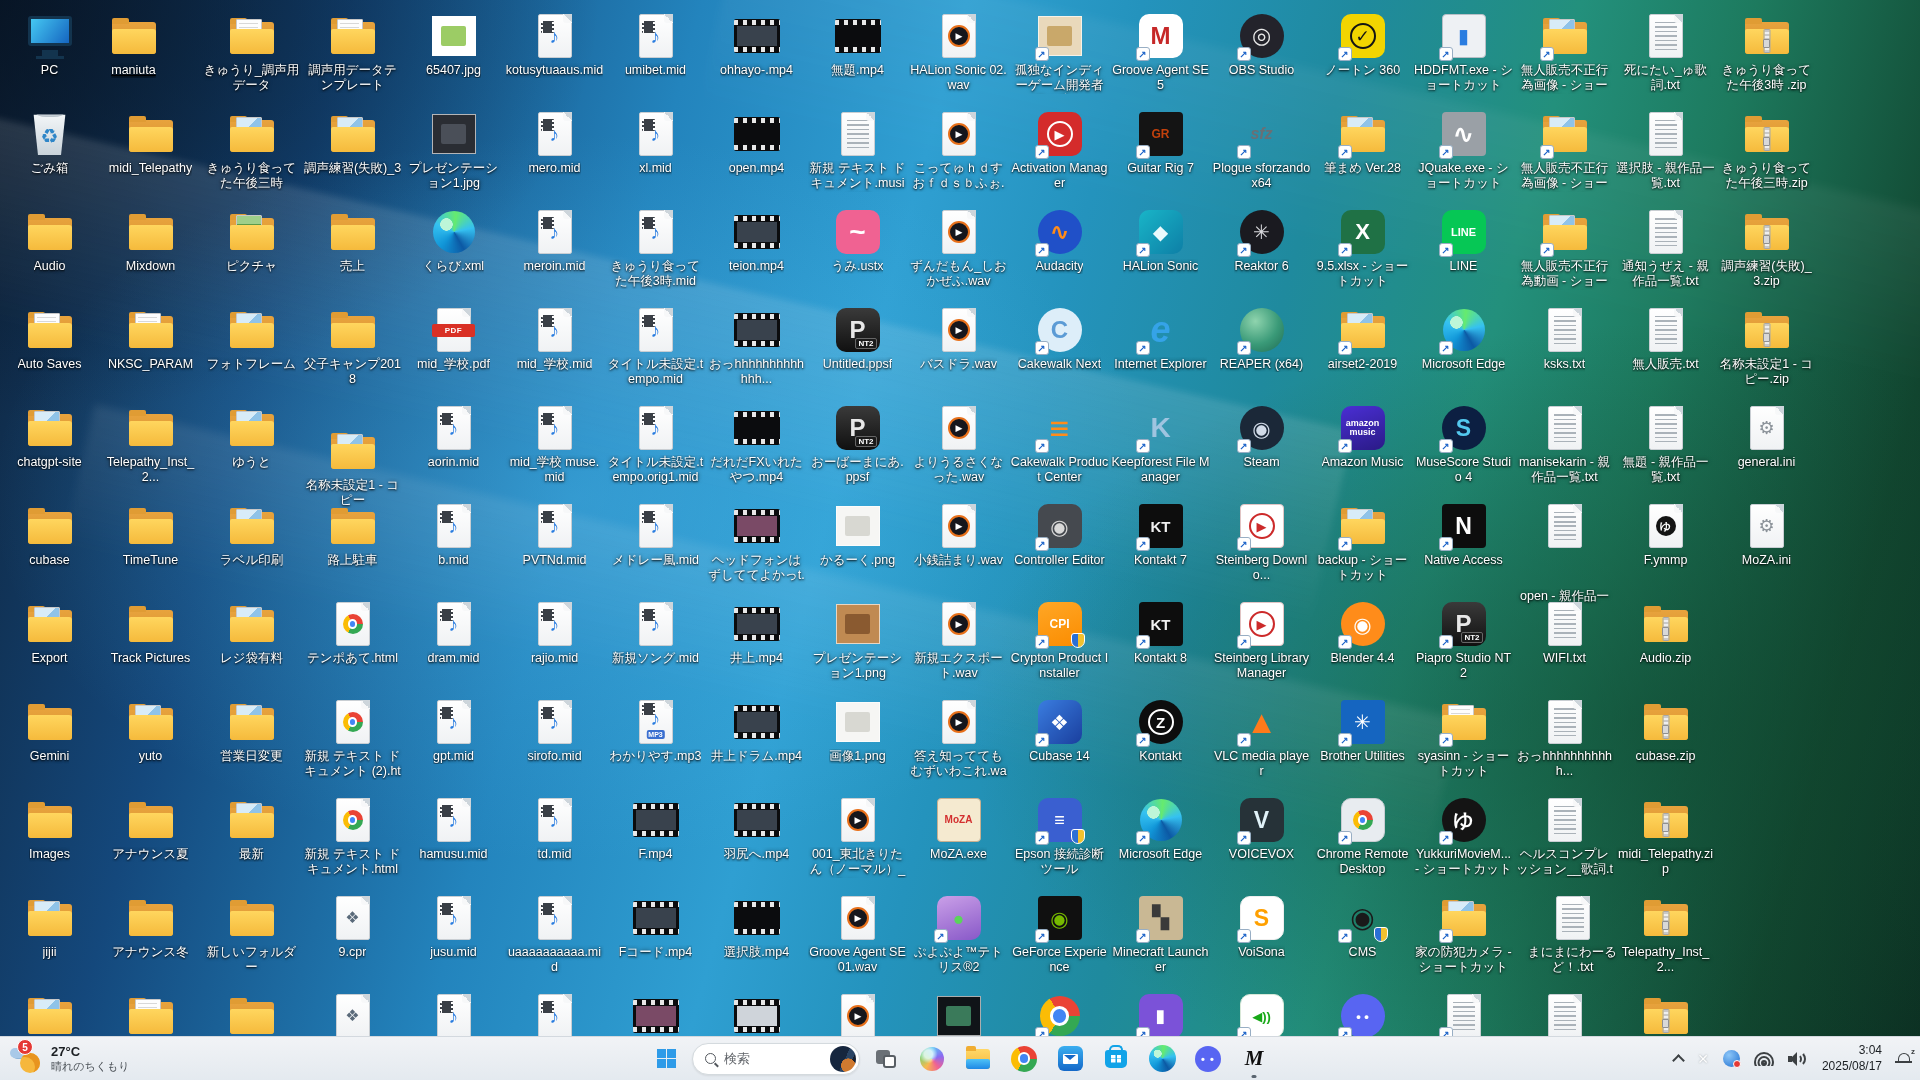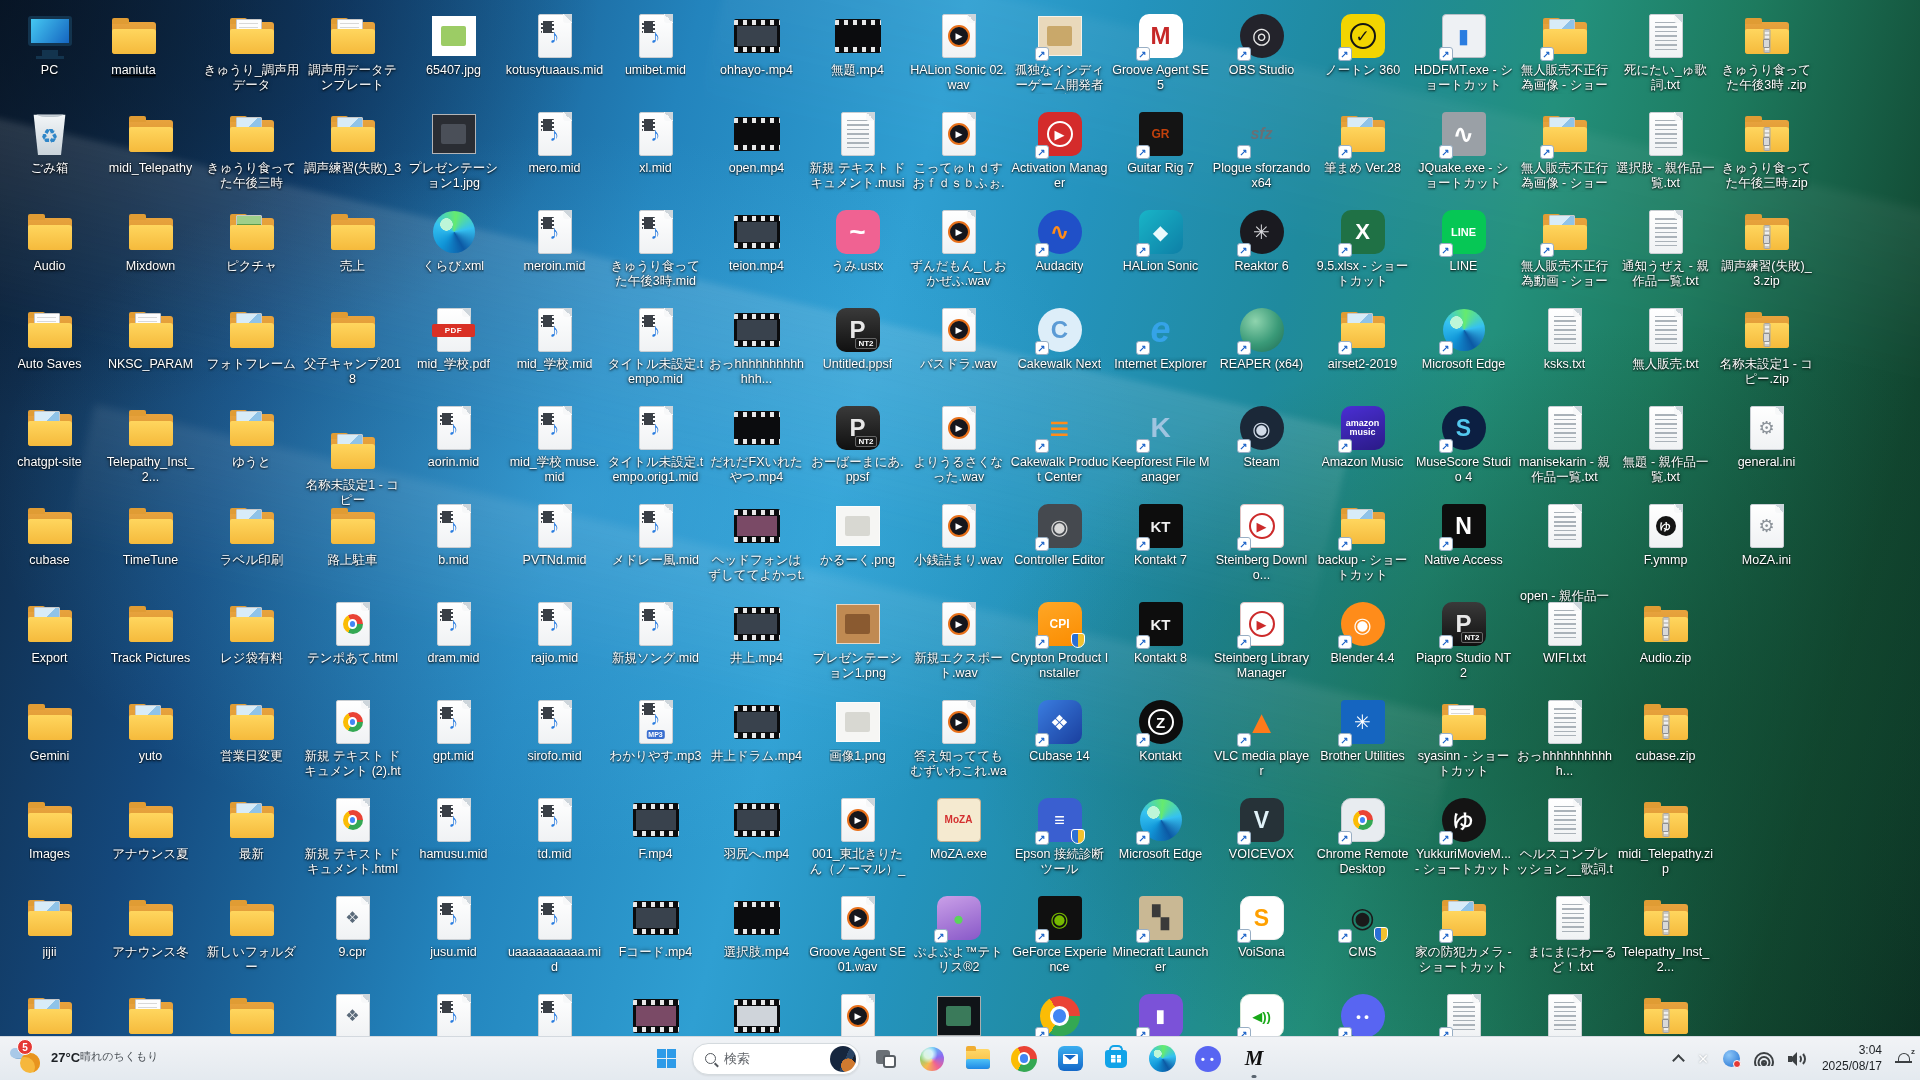--- a/index.html
+++ b/index.html
@@ -102,21 +102,21 @@
   .taskbar { position:absolute; left:0; right:0; bottom:0; height:44px;
       background:linear-gradient(180deg,rgba(250,252,254,.96),rgba(236,242,247,.96));
       border-top:1px solid rgba(0,0,0,.07); z-index:50; }
   .wx { position:absolute; left:10px; top:0; bottom:0; display:flex; align-items:center; gap:9px; cursor:pointer; }
   .wx-ic { position:relative; width:32px; height:30px; display:block; }
   .wx-ic .moon { position:absolute; right:2px; bottom:1px; width:20px; height:20px; border-radius:50%;
       background:#f6b73c; box-shadow:inset -5px 4px 0 0 #e8941f; }
   .wx-ic .cloud { position:absolute; left:0; top:4px; width:17px; height:10px; border-radius:6px; background:#a9c9e8; box-shadow:2px 1px 0 #8fb6da; }
   .wxbadge { position:absolute; left:7px; top:-5px; min-width:16px; height:16px; border-radius:8px; background:#e53935; color:#fff;
       font-size:10px; line-height:16px; text-align:center; font-weight:bold; border:1.5px solid #fff; font-style:normal; }
-  .wx-tx { display:flex; line-height:1.25; }
+  .wx-tx { display:flex; flex-direction:column; line-height:1.25; }
   .wx-tx b { font-size:13px; color:#1b1f23; font-weight:bold; }
   .wx-tx i { font-size:11px; color:#494f55; font-style:normal; }
 
   .tb-center { position:absolute; left:50%; top:50%; transform:translate(-50%,-50%); display:flex; align-items:center; gap:6px; }
   .tbtn { width:40px; height:40px; border:none; background:transparent; border-radius:6px; display:flex; align-items:center;
       justify-content:center; position:relative; cursor:pointer; }
   .win { position:relative; width:19px; height:19px;
       background:linear-gradient(#2e9be8,#2e9be8) 0 0/9px 9px no-repeat, linear-gradient(#2e9be8,#2e9be8) 10px 0/9px 9px no-repeat,
                  linear-gradient(#2e9be8,#2e9be8) 0 10px/9px 9px no-repeat, linear-gradient(#2e9be8,#2e9be8) 10px 10px/9px 9px no-repeat; }
   .searchpill { width:168px; height:32px; border-radius:16px; background:#fff; border:1px solid #d4dade;

